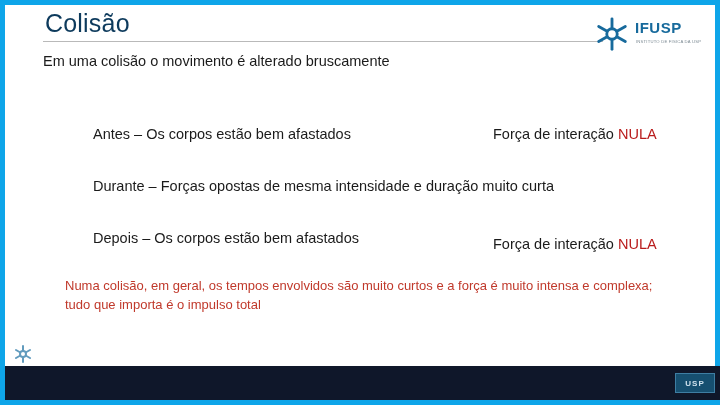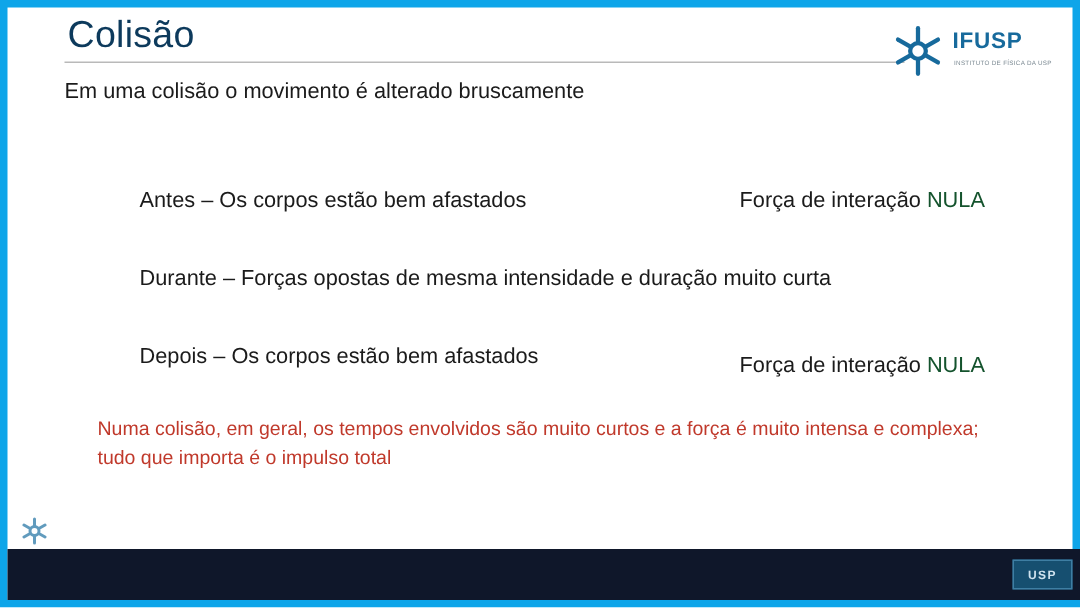--- a/index.html
+++ b/index.html
@@ -83,21 +83,21 @@
     white-space: nowrap;
   }
   .l1 { left: 38px;  top: 47px; }
   .l2 { left: 38px;  top: 82px; }
   .l3 { left: 88px;  top: 120px; }
   .l4 { left: 488px; top: 120px; }
   .l5 { left: 88px;  top: 172px; }
   .l6 { left: 88px;  top: 224px; }
   .l7 { left: 488px; top: 230px; }
 
-  .nula { color: #14532d; }
+  .nula { color: #b91c1c; }
 
   .highlight {
     position: absolute;
     left: 60px;
     top: 272px;
     width: 600px;
     font-size: 13px;
     color: #c0392b;
     line-height: 1.45;
   }

